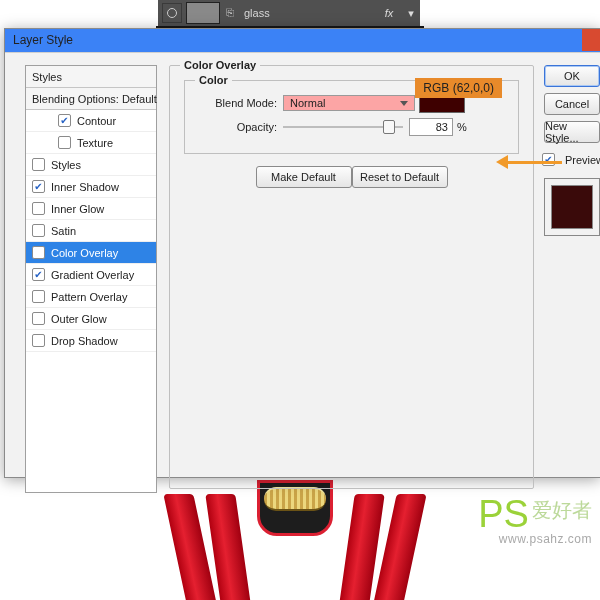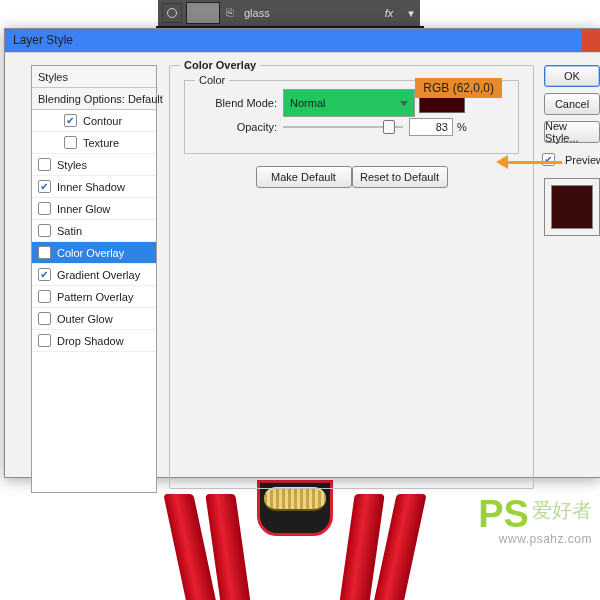--- a/index.html
+++ b/index.html
@@ -21,55 +21,55 @@
   .bg-candle .wings{position:absolute;top:14px;left:0;right:0;height:110px;}
   .bg-candle .wing{position:absolute;top:0;width:30px;height:110px;background:linear-gradient(90deg,#b00010,#e52030 40%,#a00010);border-radius:4px}
   .bg-candle .w1{left:0;transform:skewX(12deg)}
   .bg-candle .w2{left:38px;transform:skewX(8deg)}
   .bg-candle .w3{right:38px;transform:skewX(-8deg)}
   .bg-candle .w4{right:0;transform:skewX(-12deg)}
   .bg-candle .holder{position:absolute;top:0;left:82px;width:76px;height:56px;border-radius:0 0 20px 20px;background:#1d1d1d;border:3px solid #db2032;overflow:hidden}
   .bg-candle .rim{position:absolute;top:4px;left:4px;right:4px;height:24px;border-radius:12px;background:repeating-linear-gradient(90deg,#caa448 0 3px,#ecd77e 3px 6px);border-top:2px solid #f3e8a0;border-bottom:2px solid #6b5316}
 
   .watermark{position:absolute;right:8px;bottom:54px;text-align:right;pointer-events:none}
-  .watermark .ps{font-size:38px;font-weight:700;color:#9bd239;display:inline}
+  .watermark .ps{font-size:38px;font-weight:400;color:#9bd239;display:inline}
   .watermark .cn{font-size:20px;color:#bcd99a;vertical-align:10px}
   .watermark .url{color:#a9a9a9;font-size:12px;letter-spacing:.5px;display:block;margin-top:-4px}
 
   
   .dialog{position:absolute;top:28px;left:4px;right:0;height:450px;background:#f2f2f2;border:1px solid #8a8a8a;border-right:none;box-shadow:0 2px 14px rgba(0,0,0,.35)}
   .titlebar{height:24px;background:#3b82f6;border-bottom:1px solid #d0d0d0;padding:4px 8px;font-size:12px}
   .titlebar span{font-size:12px}
   .redbox{position:absolute;top:0;right:0;width:18px;height:22px;background:#d84a30}
 
   .dlg-body{position:absolute;top:24px;left:0;right:0;bottom:0;display:flex}
 
   
-  .styles-col{width:160px;padding:12px 8px 8px 26px}
+  .styles-col{width:160px;padding:12px 8px 8px 20px}
   .styles-list{border:1px solid #9f9f9f;background:#fff}
   .styles-list .row{height:22px;display:flex;align-items:center;padding:0 6px;border-bottom:1px solid #eee;cursor:default;white-space:nowrap}
   .styles-list .row:last-child{border-bottom:none}
   .styles-list .row.header{background:#f5f5f5;border-bottom:1px solid #c5c5c5}
   .styles-list .row.sub{padding-left:32px}
   .styles-list .row.sel{background:#2e83e6;color:#fff}
   .styles-list .row.sel *{color:#fff}
   .styles-list .pad{padding-bottom:140px}
   .chk{width:13px;height:13px;border:1px solid #8a8a8a;border-radius:2px;margin-right:6px;background:#fff;display:inline-flex;align-items:center;justify-content:center;font-size:10px;color:#2762c4}
   .chk.on::after{content:"✔";font-size:10px;line-height:1}
 
   
   .center-col{flex:1;padding:12px 8px 8px 4px;position:relative}
   .group{border:1px solid #bfbfbf;border-radius:2px;height:424px;padding:10px 14px 14px;position:relative}
   .group>.legend{position:absolute;top:-7px;left:10px;background:#f2f2f2;padding:0 4px;font-weight:700}
   .subgroup{border:1px solid #bfbfbf;margin-top:4px;padding:10px 12px 14px;position:relative}
-  .subgroup>.legend{position:absolute;top:-7px;left:10px;background:#f2f2f2;padding:0 4px;font-weight:400}
+  .subgroup>.legend{position:absolute;top:-7px;left:10px;background:#f2f2f2;padding:0 4px;font-weight:700}
 
   .frow{display:flex;align-items:center;height:24px}
   .frow label{width:80px;text-align:right;margin-right:6px}
-  .combo{flex:0 0 132px;height:28px;border:1px solid #9a9a9a;background:#22c55e;display:flex;align-items:center;justify-content:space-between;padding:0 6px}
+  .combo{flex:0 0 132px;height:16px;border:1px solid #9a9a9a;background:#fca5a5;display:flex;align-items:center;justify-content:space-between;padding:0 6px}
   .combo .caret{border-top:5px solid #555;border-left:4px solid transparent;border-right:4px solid transparent;width:0;height:0}
   .swatch{width:46px;height:20px;border:1px solid #666;margin-left:4px}
   .slider{flex:0 0 120px;height:18px;position:relative;margin-right:6px}
   .slider::before{content:"";position:absolute;top:8px;left:0;right:0;height:2px;background:#bdbdbd}
   .slider .thumb{position:absolute;top:2px;width:12px;height:14px;background:#f8f8f8;border:1px solid #777;border-radius:2px}
   .numbox{width:44px;height:18px;border:1px solid #9a9a9a;background:#fff;display:flex;align-items:center;justify-content:flex-end;padding:0 4px;margin-right:4px}
   .btnrow{display:flex;gap:0;justify-content:center;margin-top:12px}
   .ps-btn{min-width:96px;height:22px;border:1px solid #8a8a8a;background:linear-gradient(#fdfdfd,#e5e5e5);border-radius:3px;display:flex;align-items:center;justify-content:center;cursor:default}
 
   

